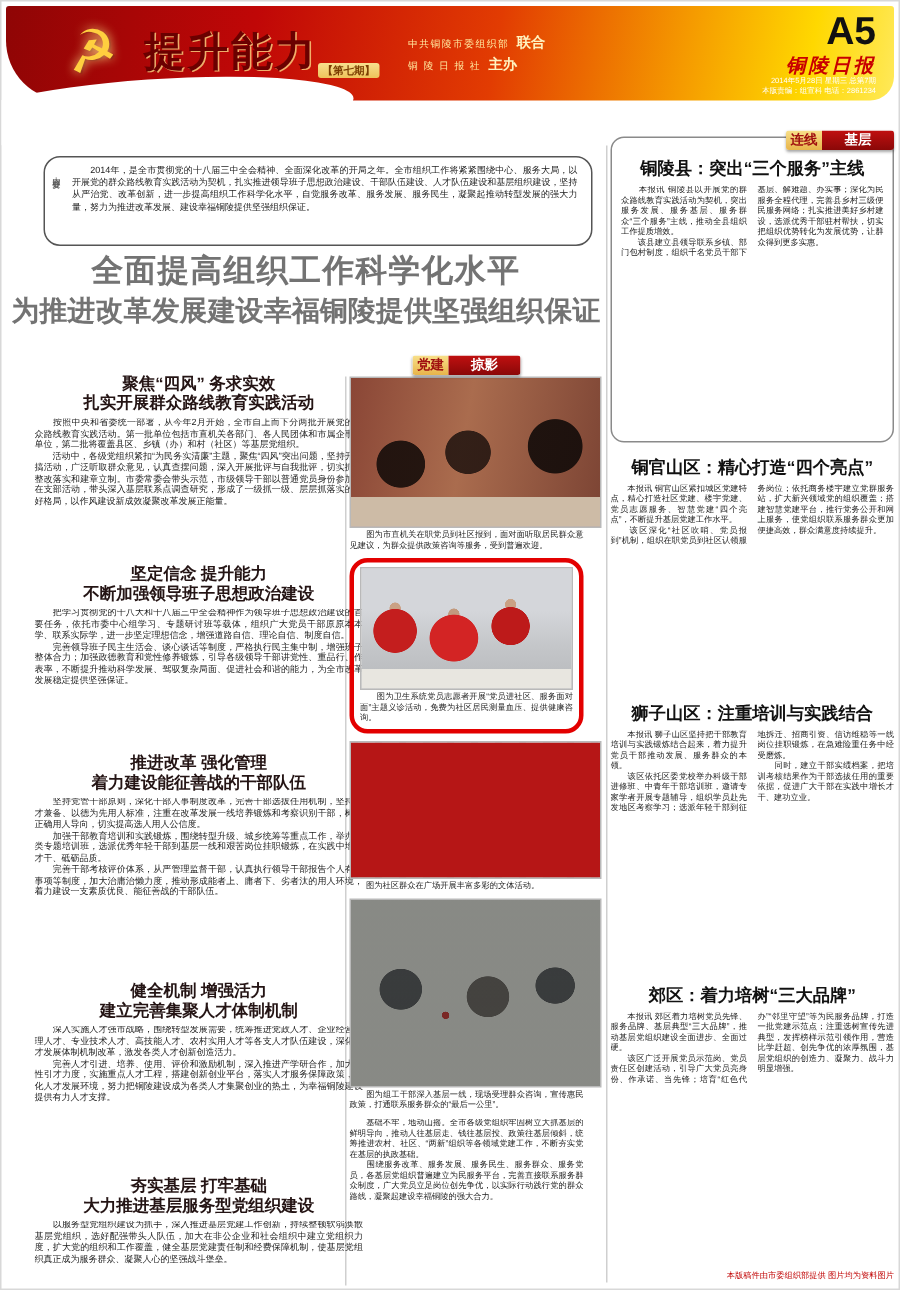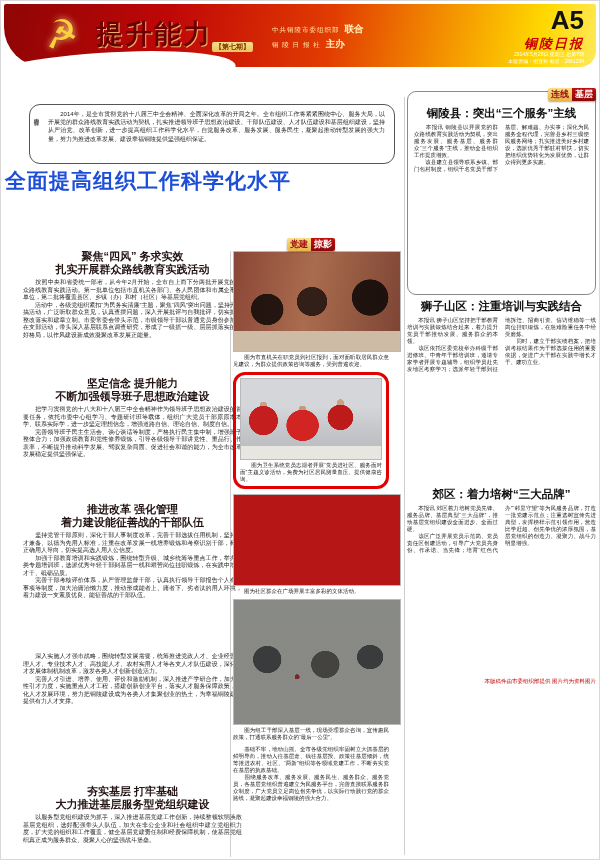--- a/index.html
+++ b/index.html
@@ -26,40 +26,40 @@
   .mast-small{position:absolute;right:12px;top:47px;text-align:right;font-size:5px;
           line-height:6.5px;color:#fff;}
   
   .summary{position:absolute;left:28px;top:103px;width:366px;height:60px;border:1.5px solid #555;
           border-radius:11px;padding:5px 9px 4px 18px;box-sizing:border-box;}
   .summary-side{position:absolute;left:4px;top:8px;writing-mode:vertical-rl;font-size:5.5px;
           color:#555;letter-spacing:1px;}
   .summary-text{font-size:6px;line-height:8.2px;text-align:justify;color:#222;
           height:100%;overflow:hidden;white-space:pre-line;}
   
-  .headline{position:absolute;left:4px;top:167px;width:398px;color:#1d4ed8;}
+  .headline{position:absolute;left:4px;top:167px;width:398px;text-align:center;color:#737373;}
   .hl1{font-size:21px;font-weight:bold;letter-spacing:1px;line-height:26px;}
   .hl2{font-size:18.5px;font-weight:bold;letter-spacing:0.2px;line-height:26px;}
   
   .vr{position:absolute;width:1px;background:#cfcfcf;}
   
   .sec-title{font-weight:bold;font-size:11px;line-height:13px;text-align:center;color:#241414;margin:2px 0 3px;}
   .sec-body{font-size:6px;line-height:7.5px;text-align:justify;color:#222;overflow:hidden;white-space:pre-line;}
   
   .left-col{position:absolute;left:22px;top:247px;width:219px;height:609px;display:flex;flex-direction:column;}
   .la{display:flex;flex-direction:column;overflow:hidden;}
   .la .sec-body{flex:1;}
   .la1{height:127px}.la2{height:126px}.la3{height:152px}.la4{height:130px}.la5{height:74px}
   
   .mid{position:absolute;left:232px;top:232px;width:156px;}
   .badge-row{text-align:center;height:15px;}
   .badge{display:inline-flex;font-size:9px;font-weight:bold;line-height:13px;border-radius:2px;
          overflow:hidden;box-shadow:0 1px 2px rgba(0,0,0,.35);}
   .badge .bl{background:linear-gradient(180deg,#f8e08a,#e8b44a);color:#a01010;padding:0 3px;}
-  .badge .br{background:linear-gradient(180deg,#c01010,#8a0808);color:#fff;padding:0 3px;}
+  .badge .br{background:linear-gradient(180deg,#c01010,#8a0808);color:#fff;padding:0 15px;}
   .photo{width:168px;border:1px solid #b9b9b9;box-sizing:border-box;background-repeat:no-repeat;}
   .cap{font-size:5.5px;line-height:7px;text-align:justify;color:#222;margin:2px 0 3px;white-space:pre-line;}
   .p1{height:101px;margin-top:3px;background:
       radial-gradient(ellipse 16% 26% at 20% 58%,rgba(22,13,10,.9) 0 60%,transparent 62%),
       radial-gradient(ellipse 15% 24% at 47% 50%,rgba(30,18,14,.85) 0 60%,transparent 62%),
       radial-gradient(ellipse 18% 30% at 82% 46%,rgba(18,11,9,.9) 0 60%,transparent 62%),
       linear-gradient(0deg,#cdbba6 0 20%,transparent 20%),
       linear-gradient(100deg,#8a4636,#aa6c4e 45%,#7c4434);}
   .hl-box{border:3px solid #e30000;border-radius:12px;margin-top:4px;padding:3px 4px;}
   .p2{height:82px;width:100%;background:
@@ -127,20 +127,21 @@
     </div>
   </div>
 
   <div class="summary">
     <span class="summary-side">内容提要</span>
     <div class="summary-text">　　2014年，是全市贯彻党的十八届三中全会精神、全面深化改革的开局之年。全市组织工作将紧紧围绕中心、服务大局，以开展党的群众路线教育实践活动为契机，扎实推进领导班子思想政治建设、干部队伍建设、人才队伍建设和基层组织建设，坚持从严治党、改革创新，进一步提高组织工作科学化水平，自觉服务改革、服务发展、服务民生，凝聚起推动转型发展的强大力量，努力为推进改革发展、建设幸福铜陵提供坚强组织保证。</div>
   </div>
 
   <div class="headline">
     <div class="hl1">全面提高组织工作科学化水平</div>
+    <div class="hl2">为推进改革发展建设幸福铜陵提供坚强组织保证</div>
   </div>
 
   <div class="vr" style="left:229px;top:250px;height:606px;"></div>
   <div class="vr" style="left:403px;top:96px;height:758px;"></div>
 
   <div class="left-col">
     <div class="la la1">
       <div class="sec-title"><span>聚焦“四风” 务求实效</span><br><span>扎实开展群众路线教育实践活动</span></div>
       <div class="sec-body">　　按照中央和省委统一部署，从今年2月开始，全市自上而下分两批开展党的群众路线教育实践活动。第一批单位包括市直机关各部门、各人民团体和市属企事业单位，第二批将覆盖县区、乡镇（办）和村（社区）等基层党组织。
 　　活动中，各级党组织紧扣“为民务实清廉”主题，聚焦“四风”突出问题，坚持开门搞活动，广泛听取群众意见，认真查摆问题，深入开展批评与自我批评，切实抓好整改落实和建章立制。市委常委会带头示范，市级领导干部以普通党员身份参加所在支部活动，带头深入基层联系点调查研究，形成了一级抓一级、层层抓落实的良好格局，以作风建设新成效凝聚改革发展正能量。</div>
@@ -150,20 +151,21 @@
       <div class="sec-body">　　把学习贯彻党的十八大和十八届三中全会精神作为领导班子思想政治建设的首要任务，依托市委中心组学习、专题研讨班等载体，组织广大党员干部原原本本学、联系实际学，进一步坚定理想信念，增强道路自信、理论自信、制度自信。
 　　完善领导班子民主生活会、谈心谈话等制度，严格执行民主集中制，增强班子整体合力；加强政德教育和党性修养锻炼，引导各级领导干部讲党性、重品行、作表率，不断提升推动科学发展、驾驭复杂局面、促进社会和谐的能力，为全市改革发展稳定提供坚强保证。</div>
     </div>
     <div class="la la3">
       <div class="sec-title"><span>推进改革 强化管理</span><br><span>着力建设能征善战的干部队伍</span></div>
       <div class="sec-body">　　坚持党管干部原则，深化干部人事制度改革，完善干部选拔任用机制，坚持德才兼备、以德为先用人标准，注重在改革发展一线培养锻炼和考察识别干部，树立正确用人导向，切实提高选人用人公信度。
 　　加强干部教育培训和实践锻炼，围绕转型升级、城乡统筹等重点工作，举办各类专题培训班，选派优秀年轻干部到基层一线和艰苦岗位挂职锻炼，在实践中增长才干、砥砺品质。
 　　完善干部考核评价体系，从严管理监督干部，认真执行领导干部报告个人有关事项等制度，加大治庸治懒力度，推动形成能者上、庸者下、劣者汰的用人环境，着力建设一支素质优良、能征善战的干部队伍。</div>
     </div>
     <div class="la la4">
+      <div class="sec-title"><span>健全机制 增强活力</span><br><span>建立完善集聚人才体制机制</span></div>
       <div class="sec-body">　　深入实施人才强市战略，围绕转型发展需要，统筹推进党政人才、企业经营管理人才、专业技术人才、高技能人才、农村实用人才等各支人才队伍建设，深化人才发展体制机制改革，激发各类人才创新创造活力。
 　　完善人才引进、培养、使用、评价和激励机制，深入推进产学研合作，加大柔性引才力度，实施重点人才工程，搭建创新创业平台，落实人才服务保障政策，优化人才发展环境，努力把铜陵建设成为各类人才集聚创业的热土，为幸福铜陵建设提供有力人才支撑。</div>
     </div>
     <div class="la la5">
       <div class="sec-title"><span>夯实基层 打牢基础</span><br><span>大力推进基层服务型党组织建设</span></div>
       <div class="sec-body">　　以服务型党组织建设为抓手，深入推进基层党建工作创新，持续整顿软弱涣散基层党组织，选好配强带头人队伍，加大在非公企业和社会组织中建立党组织力度，扩大党的组织和工作覆盖，健全基层党建责任制和经费保障机制，使基层党组织真正成为服务群众、凝聚人心的坚强战斗堡垒。</div>
     </div>
   </div>
 
   <div class="mid">
@@ -192,20 +194,25 @@
       <span class="badge">
           <span class="bl">连线</span>
           <span class="br">基层</span>
         </span>
     </div>
     <div class="rc-box">
       <div class="rc-title">铜陵县：突出“三个服务”主线</div>
       <div class="rc-body" style="height:154px;">　　本报讯 铜陵县以开展党的群众路线教育实践活动为契机，突出服务发展、服务基层、服务群众“三个服务”主线，推动全县组织工作提质增效。
 　　该县建立县领导联系乡镇、部门包村制度，组织千名党员干部下基层、解难题、办实事；深化为民服务全程代理，完善县乡村三级便民服务网络；扎实推进美好乡村建设，选派优秀干部驻村帮扶，切实把组织优势转化为发展优势，让群众得到更多实惠。</div>
     </div>
+    <div class="rc-sec rs2">
+      <div class="rc-title">铜官山区：精心打造“四个亮点”</div>
+      <div class="rc-body" style="height:140px;">　　本报讯 铜官山区紧扣城区党建特点，精心打造社区党建、楼宇党建、党员志愿服务、智慧党建“四个亮点”，不断提升基层党建工作水平。
+　　该区深化“社区吹哨、党员报到”机制，组织在职党员到社区认领服务岗位；依托商务楼宇建立党群服务站，扩大新兴领域党的组织覆盖；搭建智慧党建平台，推行党务公开和网上服务，使党组织联系服务群众更加便捷高效，群众满意度持续提升。</div>
+    </div>
     <div class="rc-sec rs3">
       <div class="rc-title">狮子山区：注重培训与实践结合</div>
       <div class="rc-body" style="height:164px;">　　本报讯 狮子山区坚持把干部教育培训与实践锻炼结合起来，着力提升党员干部推动发展、服务群众的本领。
 　　该区依托区委党校举办科级干部进修班、中青年干部培训班，邀请专家学者开展专题辅导，组织学员赴先发地区考察学习；选派年轻干部到征地拆迁、招商引资、信访维稳等一线岗位挂职锻炼，在急难险重任务中经受磨炼。
 　　同时，建立干部实绩档案，把培训考核结果作为干部选拔任用的重要依据，促进广大干部在实践中增长才干、建功立业。</div>
     </div>
     <div class="rc-sec rs4">
       <div class="rc-title">郊区：着力培树“三大品牌”</div>
       <div class="rc-body" style="height:158px;">　　本报讯 郊区着力培树党员先锋、服务品牌、基层典型“三大品牌”，推动基层党组织建设全面进步、全面过硬。
 　　该区广泛开展党员示范岗、党员责任区创建活动，引导广大党员亮身份、作承诺、当先锋；培育“红色代办”“邻里守望”等为民服务品牌，打造一批党建示范点；注重选树宣传先进典型，发挥榜样示范引领作用，营造比学赶超、创先争优的浓厚氛围，基层党组织的创造力、凝聚力、战斗力明显增强。</div>

